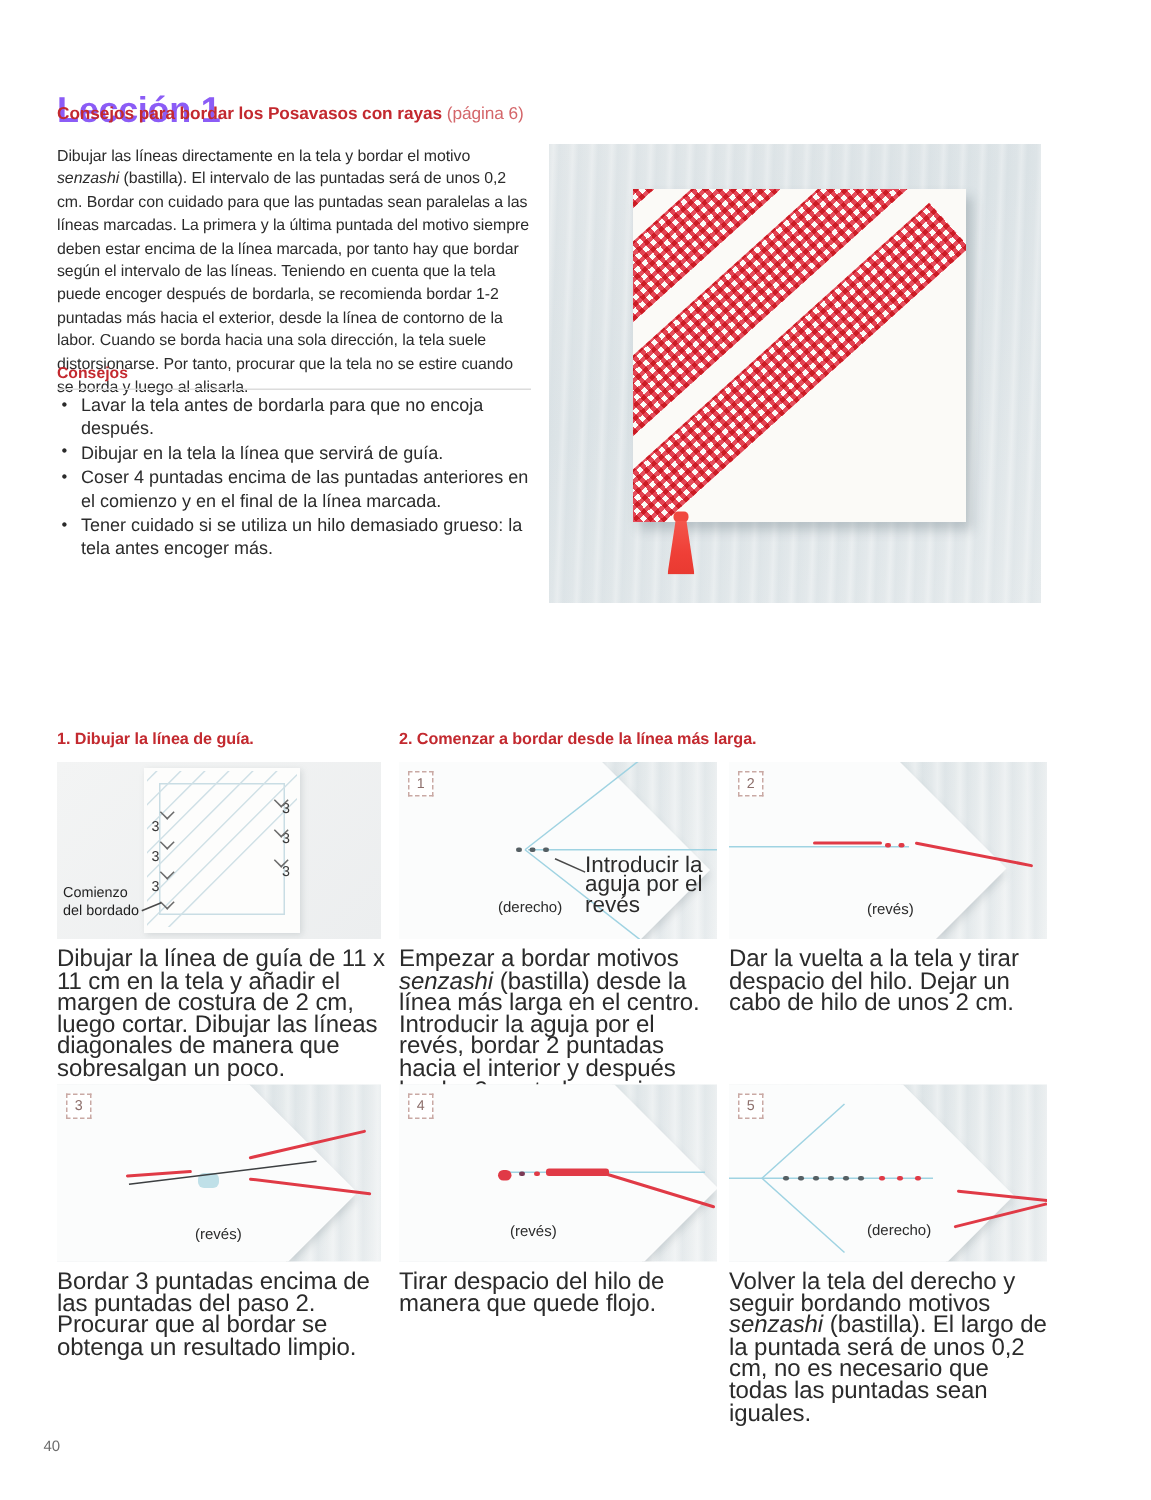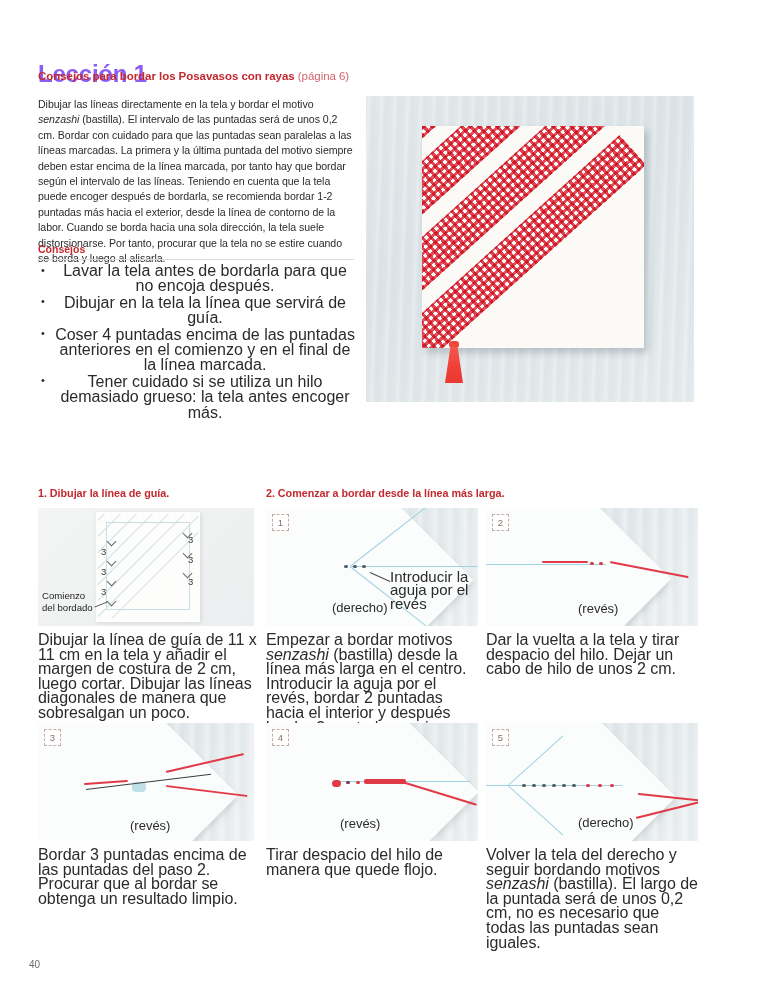--- a/index.html
+++ b/index.html
@@ -71,23 +71,22 @@
     height: 1px;
     background: #dcdcdc;
   }
   .tips-list {
     position: absolute;
     left: 38px; top: 263px;
     width: 318px;
     margin: 0;
     padding: 0;
     list-style: none;
-    font-size: 16px;
+    font-size: 12px;
     line-height: 15.4px;
-    text-align: center;
   }
   .tips-list li {
     position: relative;
     padding-left: 16px;
     margin-bottom: 1px;
   }
   .tips-list li::before {
     content: "•";
     position: absolute;
     left: 3px; top: -0.5px;
@@ -192,21 +191,21 @@
     border: 1px dashed #c9a9a4;
     background: rgba(255,255,255,0.82);
     color: #8d6f6b;
     font-size: 9.5px;
     line-height: 15px;
     text-align: center;
     z-index: 6;
   }
   .panel .lbl {
     position: absolute;
-    font-size: 13px;
+    font-size: 10px;
     color: #2b2b2b;
     z-index: 7;
     white-space: nowrap;
   }
   .panel .annot {
     position: absolute;
     font-size: 15px;
     line-height: 13.4px;
     color: #2b2b2b;
     z-index: 7;

